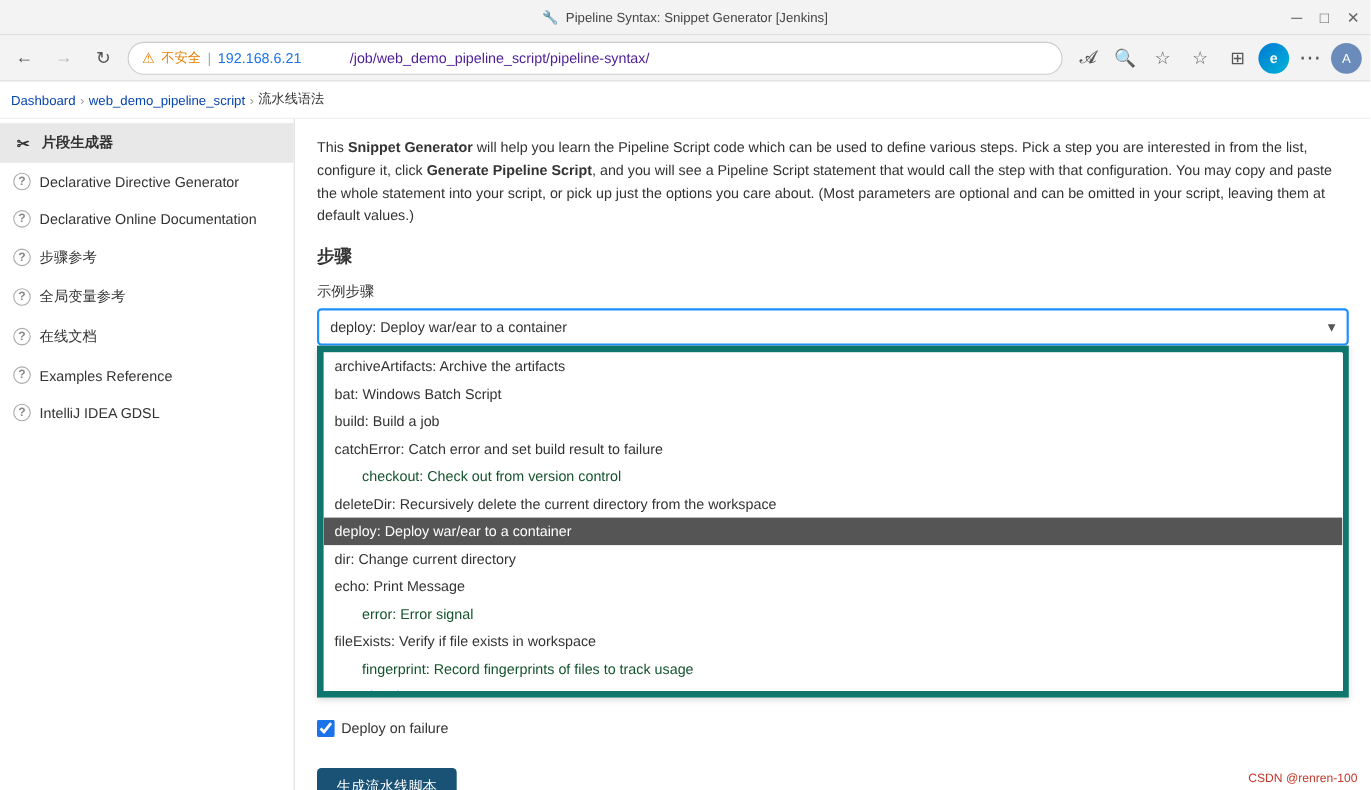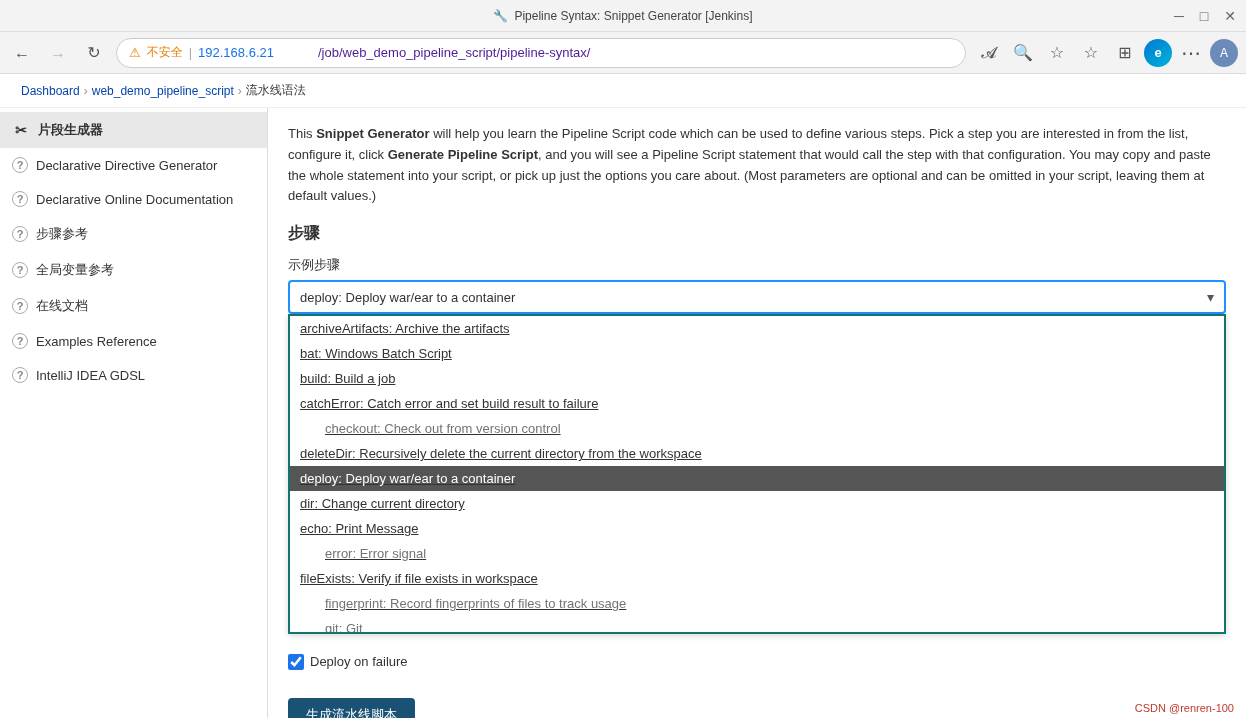--- a/index.html
+++ b/index.html
@@ -79,21 +79,21 @@
     .avatar {
       width: 28px; height: 28px;
       background: #6b8cba;
       border-radius: 50%;
       display: flex; align-items: center; justify-content: center;
       color: white; font-size: 12px;
     }
 
     
     .breadcrumb {
-      padding: 8px 21px;
+      padding: 8px 10px;
       font-size: 12px;
       color: #0645ad;
       display: flex;
       align-items: center;
       gap: 4px;
       border-bottom: 1px solid #eee;
       text-align: right;
     }
     .breadcrumb .sep { color: #999; }
     .breadcrumb a { color: #0645ad; text-decoration: none; }
@@ -183,39 +183,38 @@
       font-size: 13px;
     }
     .dropdown-arrow { color: #555; font-size: 14px; }
 
     
     .dropdown-list {
       position: absolute;
       top: 34px;
       left: 0;
       width: 100%;
-      border: 2px solid #0f766e;
+      border: 6px solid #0f766e;
       background: #fff;
       z-index: 100;
       max-height: 320px;
       overflow-y: auto;
       box-shadow: 0 2px 6px rgba(0,0,0,0.15);
-      text-decoration: underline;
     }
     .dropdown-list-item {
       padding: 5px 10px;
       font-size: 13px;
       cursor: pointer;
       white-space: nowrap;
     }
     .dropdown-list-item.selected {
       background: #555;
       color: #fff;
     }
-    .dropdown-list-item.blue { color: #737373; padding-left: 35px; }
+    .dropdown-list-item.blue { color: #14532d; padding-left: 35px; }
 
     
     .checkbox-area {
       margin-top: 16px;
       display: flex;
       align-items: flex-start;
       gap: 6px;
       font-size: 13px;
     }
     .checkbox-area input[type=checkbox] {

